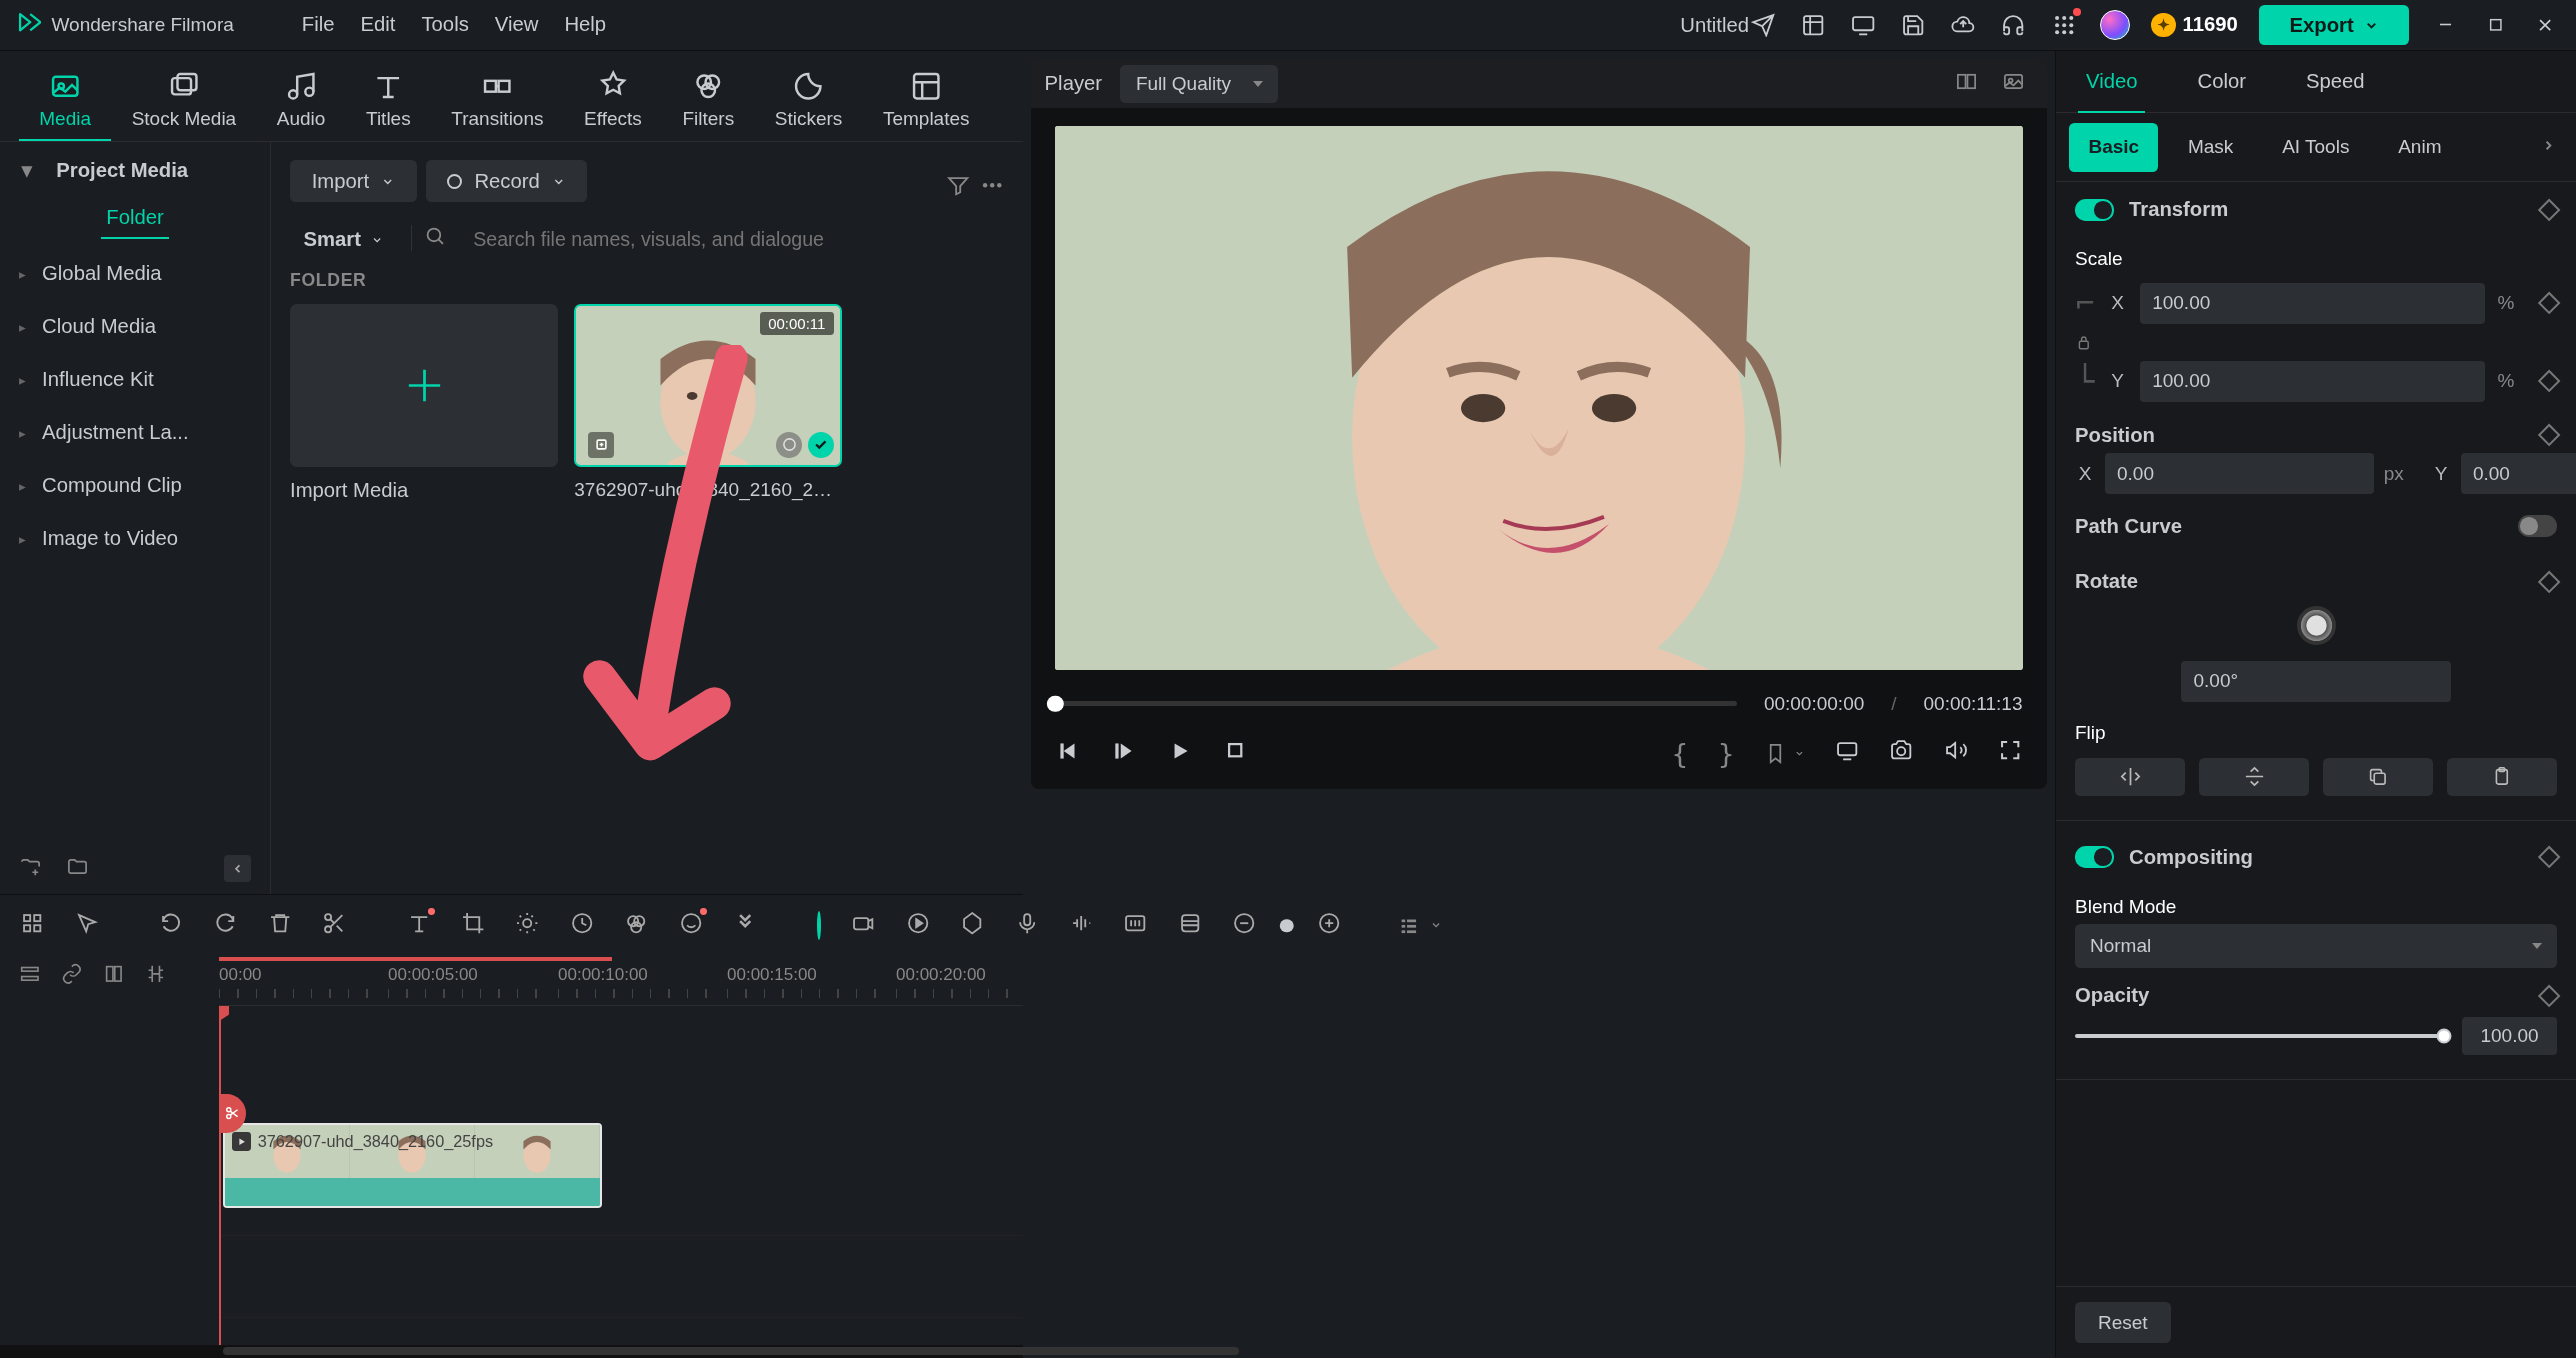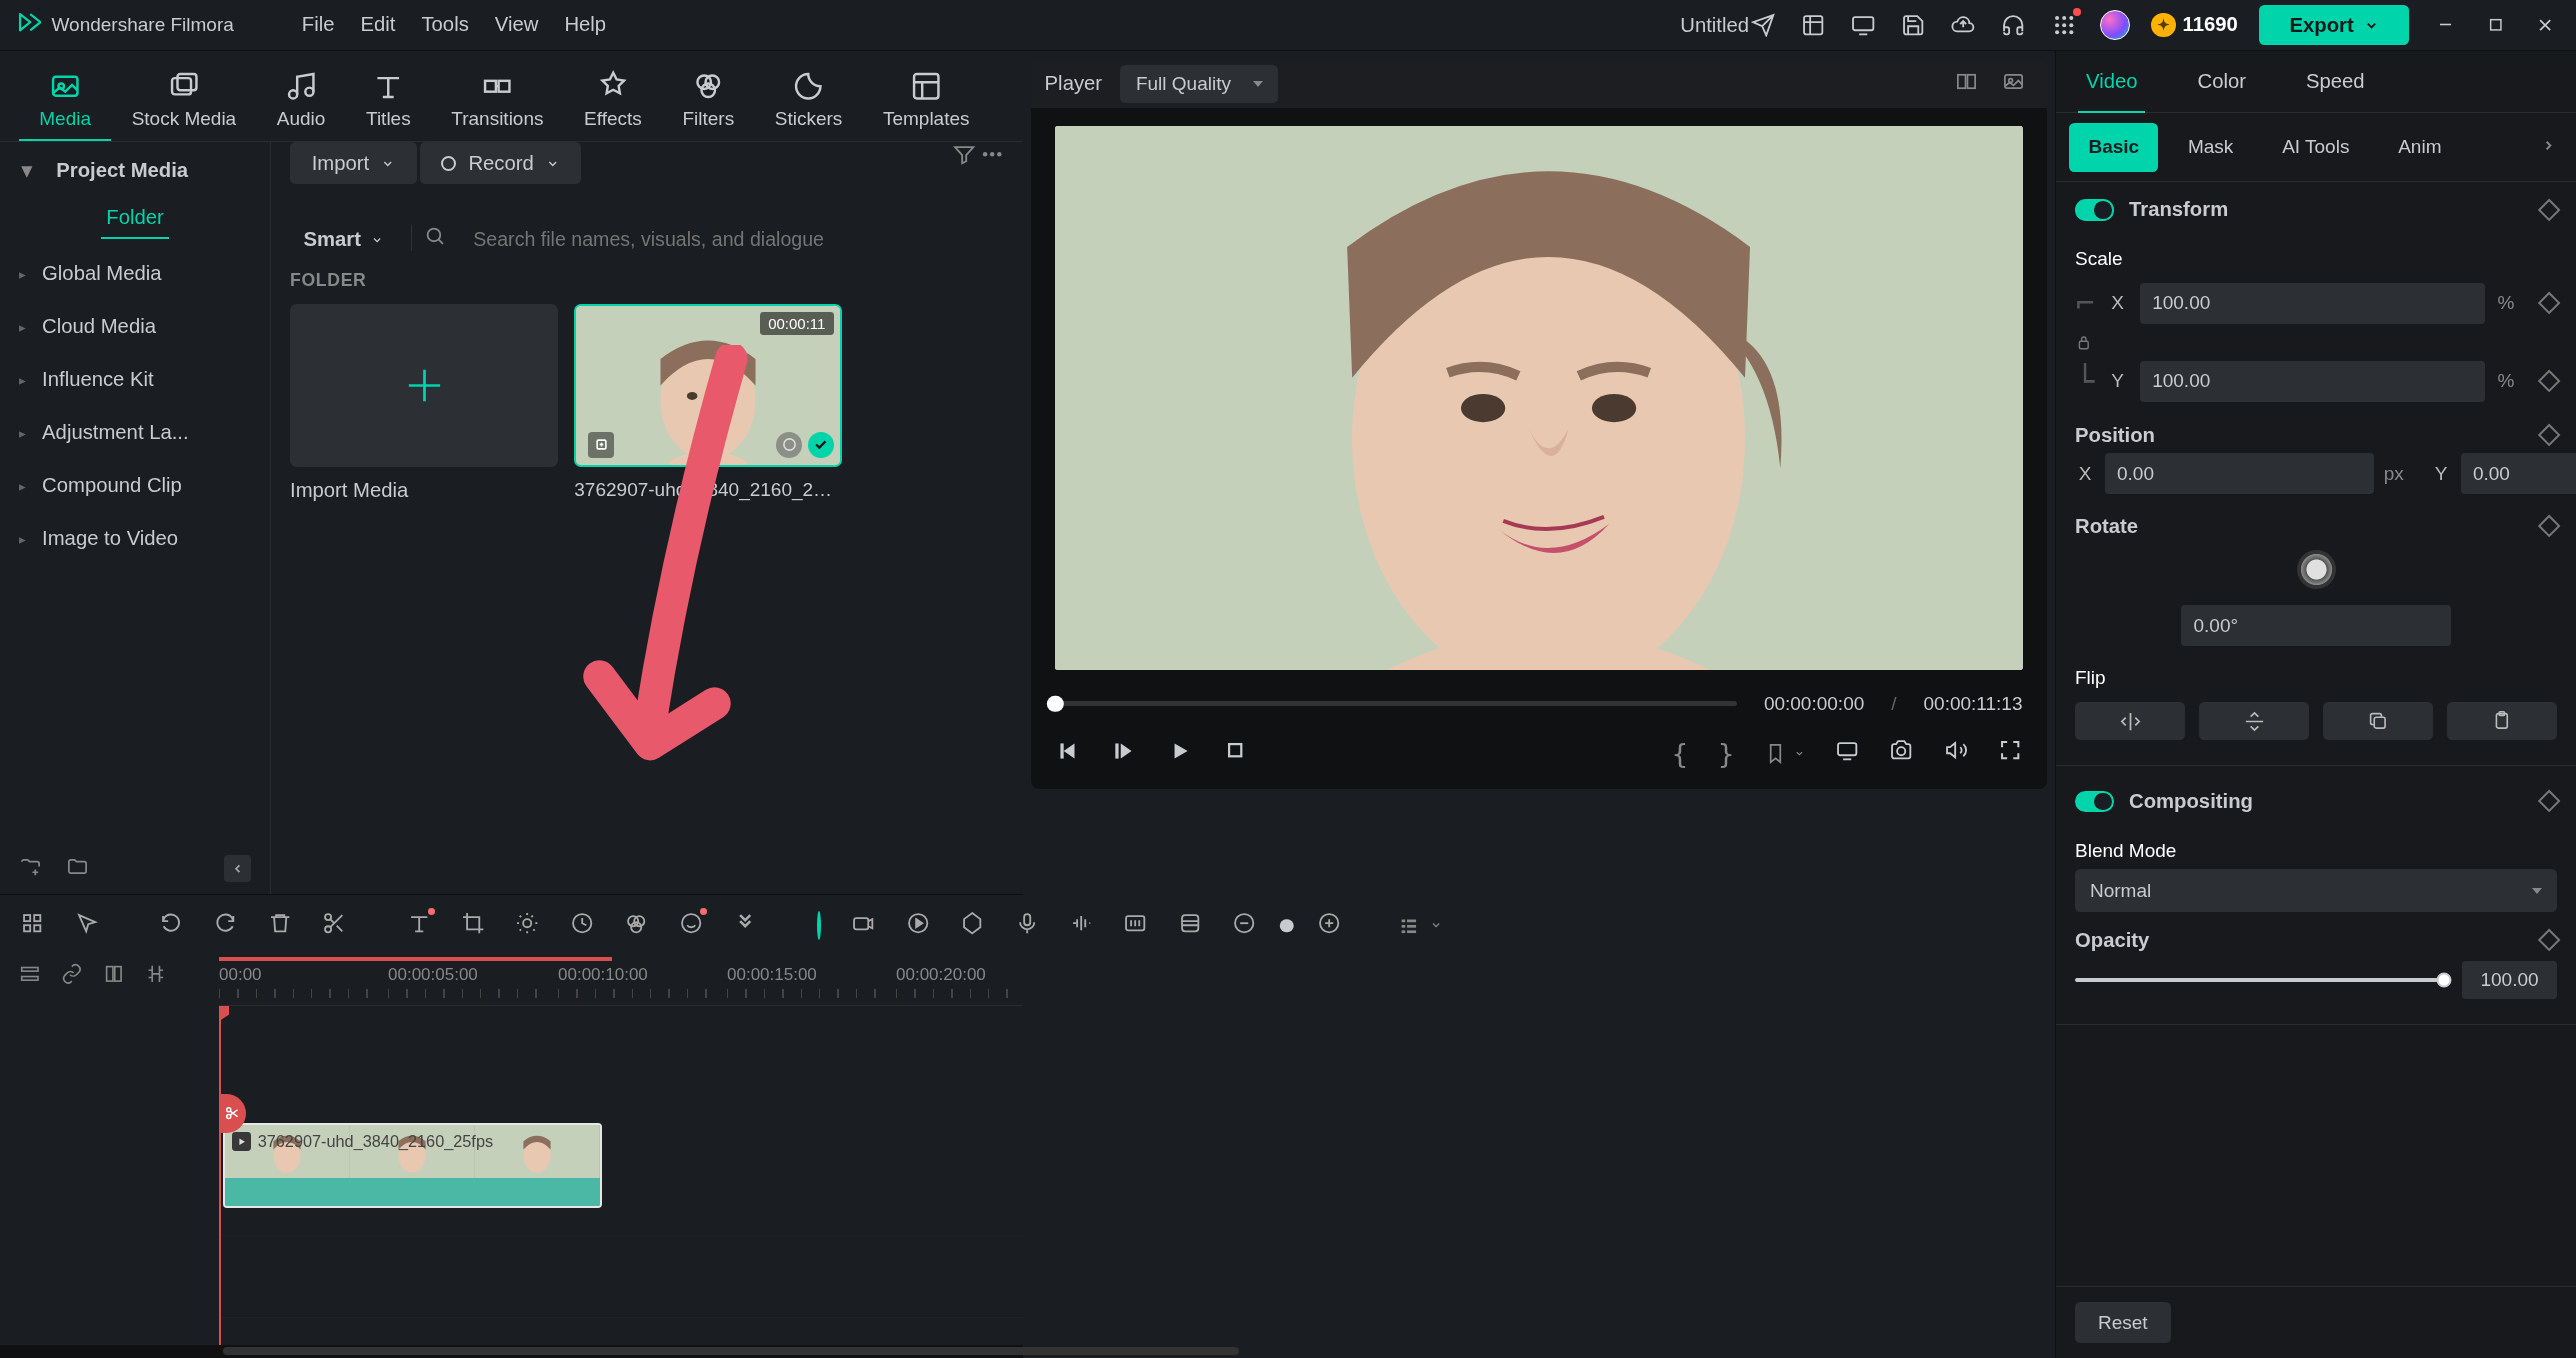--- a/index.html
+++ b/index.html
@@ -40,21 +40,21 @@
 .sidebar-top { display: flex; align-items: center; height: 56px; padding: 0 21.7px; font-size: 20.3px; font-weight: 600; }
 .sidebar-top .chev { margin-right: 24.4px; color: #888; }
 .folder-tab { height: 41px; display: flex; align-items: center; justify-content: center; color: #00d4aa; font-size: 20.3px; border-bottom: 2px solid #00d4aa; width: 68px; margin: 0 auto 8.1px; }
 .side-item { display: flex; align-items: center; padding: 15px 19px; gap: 16.3px; font-size: 20.3px; cursor: pointer; color: #c8ccd0; }
 .side-item .chev { color: #666; font-size: 13.5px; }
 .side-bottom { margin-top: auto; display: flex; align-items: center; justify-content: space-between; padding: 10.8px 19px; }
 .side-bottom-left { display: flex; gap: 24.4px; color: #888; }
 .collapse-btn { width: 27px; height: 27px; background: #2c2f33; border-radius: 4.1px; display: flex; align-items: center; justify-content: center; color: #aaa; cursor: pointer; }
 
 .media-content { flex: 1; display: flex; flex-direction: column; padding: 0 0 0 19px; position: relative; }
-.mc-toolbar { display: flex; align-items: flex-start; height: 60px; gap: 3px; padding-right: 19px; }
+.mc-toolbar { display: flex; align-items: flex-end; height: 60px; gap: 9px; padding-right: 19px; }
 .pill-btn { background: #2c2f33; border-radius: 5.4px; padding: 9.5px 21.7px; display: flex; align-items: center; gap: 12.2px; color: #c8ccd0; font-size: 20.3px; cursor: pointer; }
 .rec-dot { width: 15px; height: 15px; border: 2.7px solid #c8ccd0; border-radius: 50%; }
 .mc-toolbar .flex { flex: 1; }
 .toolbar-icon { color: #888; cursor: pointer; }
 .mc-search { display: flex; align-items: flex-end; height: 49px; gap: 15px; padding-right: 19px; }
 .smart-btn { display: flex; align-items: center; gap: 9.5px; font-size: 20.3px; padding: 0 13.5px; font-weight: 600; }
 .search-ic { color: #888; padding: 0 12.2px; border-left: 0.7px solid #333; }
 .search-input { flex: 1; background: transparent; border: none; color: #c8ccd0; font-size: 19.6px; outline: none; }
 .folder-label { font-size: 17.6px; color: #888; letter-spacing: 0.7px; font-weight: 600; padding: 19px 0 12.2px; }
 .media-grid { display: flex; gap: 16.3px; }
@@ -872,20 +872,24 @@
           <input class="num-input" value="0.00" style="">
           <span class="unit">px</span>
         </div>
         <div class="pos-field">
           <span class="axis-lbl">Y</span>
           <input class="num-input" value="0.00" style="">
 
         </div>
       </div>
 
+      <div class="rp-sec-head">
+        <span class="sec-title">Path Curve</span>
+        <span class="toggle off"></span>
+      </div>
 
       <div class="rp-sec-head" style="padding-bottom:2.7px">
         <span class="sec-title">Rotate</span>
         <span class="diamond"></span>
       </div>
       <div class="rot-row">
         <span class="rot-wheel"></span>
         <input class="num-input" value="0.00°" style="">
       </div>
 

